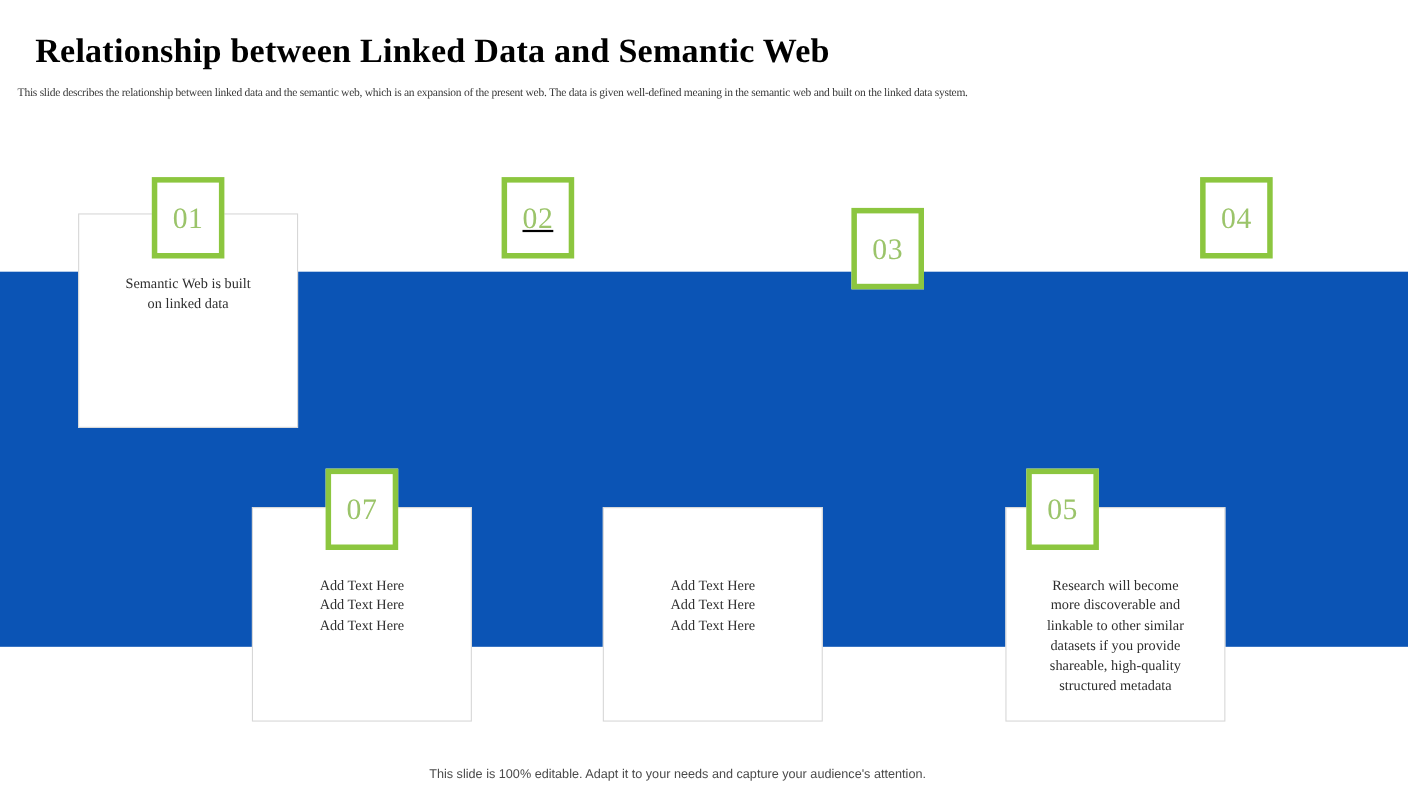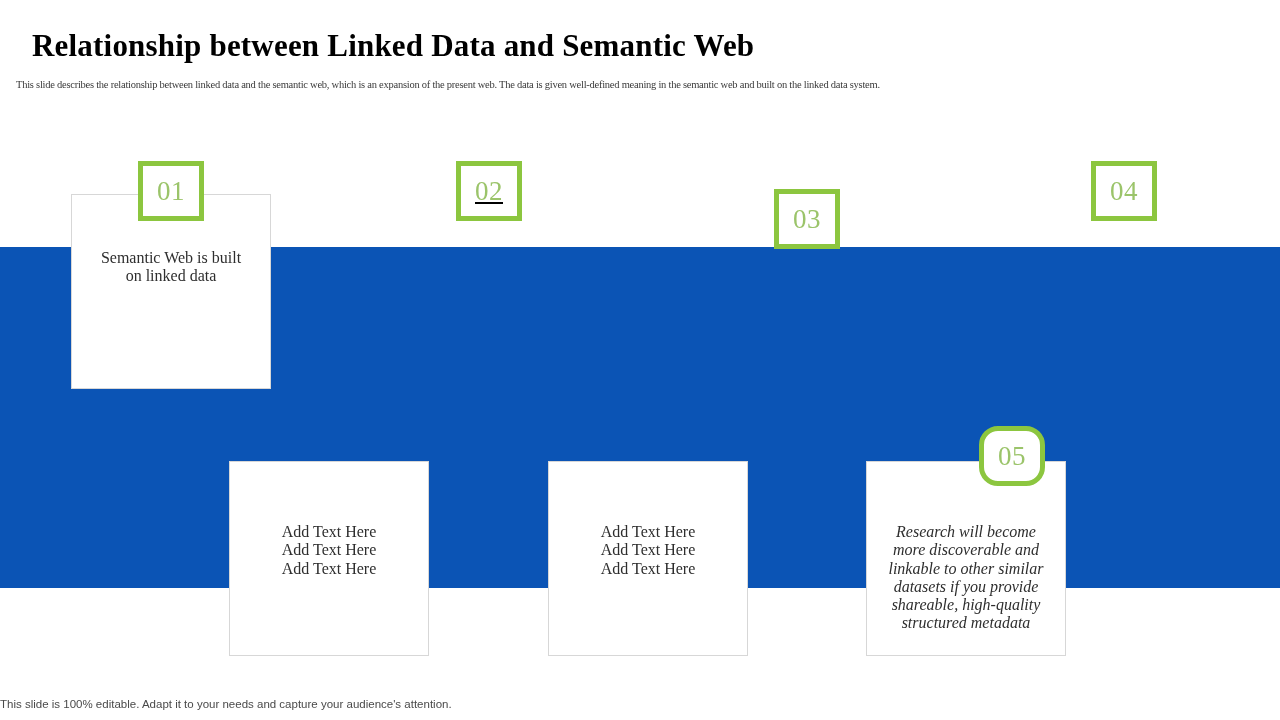--- a/index.html
+++ b/index.html
@@ -67,34 +67,34 @@
     border: 1px solid #d7d7d7;
     box-sizing: border-box;
   }
   .card-text {
     position: absolute;
     left: 8px;
     right: 8px;
     top: 54px;
     text-align: center;
     font-family: "Liberation Serif", serif;
-    font-size: 16px;
+    font-size: 13px;
     line-height: 18.3px;
     color: #2e2e2e;
     white-space: pre-line;
   }
   .card-text.lower {
     top: 61px;
   }
 
   
   .num-badge {
     position: absolute;
     width: 66px;
-    height: 60px;
+    height: 74px;
     background: #ffffff;
     border: 5px solid #8cc63f;
     box-sizing: border-box;
     display: flex;
     align-items: center;
     justify-content: center;
     z-index: 5;
   }
   .num-badge span {
     font-family: "Liberation Serif", serif;
@@ -104,20 +104,21 @@
     line-height: 1;
     letter-spacing: 0.5px;
   }
 
   
   .slide-footer {
     position: absolute;
     left: 0;
     top: 698px;
     width: 1232px;
+    text-align: center;
     font-family: "Liberation Sans", sans-serif;
     font-size: 11.5px;
     color: #4a4a4a;
   }
 </style>
 </head>
 <body>
 
 <div class="slide">
 
@@ -145,34 +146,37 @@
 
   <div class="num-badge" style="left:1091px; top:161px;">
     <span>04</span>
   </div>
 
   <div class="card" style="left:229px; top:461px;">
     <div class="card-text lower">Add Text Here
 Add Text Here
 Add Text Here</div>
   </div>
+  <div class="num-badge" style="left:296px; top:426px;">
+    <span>07</span>
+  </div>
 
   <div class="card" style="left:548px; top:461px;">
     <div class="card-text lower">Add Text Here
 Add Text Here
 Add Text Here</div>
   </div>
 
-  <div class="card" style="left:866px; top:461px;font-style:italic;">
+  <div class="card" style="left:914px; top:461px;">
     <div class="card-text lower">Research will become
 more discoverable and
 linkable to other similar
 datasets if you provide
 shareable, high-quality
 structured metadata</div>
   </div>
-  <div class="num-badge" style="left:979px; top:426px;border-radius:19px;">
+  <div class="num-badge" style="left:933px; top:426px;">
     <span>05</span>
   </div>
 
   <div class="slide-footer">This slide is 100% editable. Adapt it to your needs and capture your audience's attention.</div>
 
 </div>
 
 </body></html>

